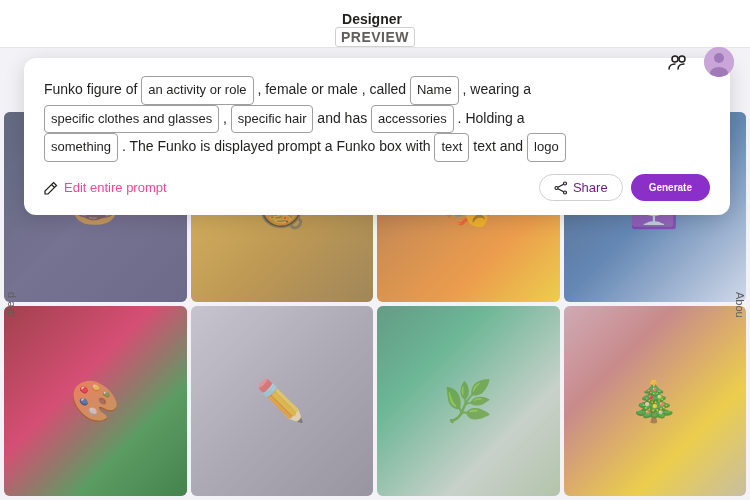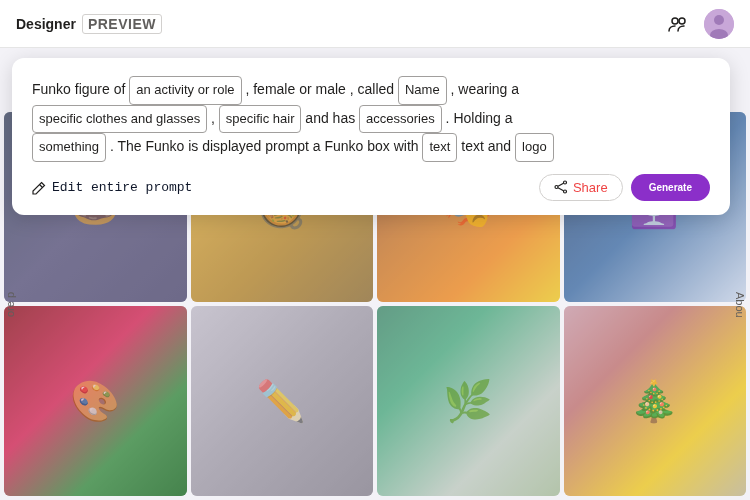--- a/index.html
+++ b/index.html
@@ -15,20 +15,21 @@
     
     .header {
       display: flex;
       align-items: center;
       padding: 11px 16px;
       height: 48px;
       background: white;
       border-bottom: 1px solid #e5e5e5;
       position: relative;
       z-index: 10;
+      flex-direction: column;
     }
     .header-designer {
       font-size: 14px;
       font-weight: 600;
       color: #201f1e;
       margin-right: 6px;
     }
     .header-image-creator {
       font-size: 14px;
       font-weight: 600;
@@ -103,21 +104,21 @@
       left: 0;
       right: 0;
       bottom: 0;
       background: rgba(200, 190, 220, 0.35);
     }
 
     
     .prompt-card {
       position: absolute;
       top: 10px;
-      left: 12px;
+      left: 24px;
       right: 20px;
       background: white;
       border-radius: 12px;
       padding: 18px 20px 14px;
       box-shadow: 0 4px 20px rgba(0,0,0,0.15);
       z-index: 5;
     }
     .prompt-text {
       font-size: 14px;
       color: #201f1e;
@@ -137,37 +138,36 @@
       display: flex;
       align-items: center;
       justify-content: space-between;
       margin-top: 12px;
     }
     .edit-prompt-btn {
       display: flex;
       align-items: center;
       gap: 6px;
       font-size: 13px;
-      color: #0f172a;
+      color: #ec4899;
       cursor: pointer;
       background: none;
       border: none;
       padding: 0;
-      font-family: Liberation Mono, monospace;
     }
     .action-buttons {
       display: flex;
       gap: 8px;
     }
     .share-btn {
       display: flex;
-      align-items: flex-start;
+      align-items: flex-end;
       gap: 5px;
       font-size: 13px;
-      color: #ef4444;
+      color: #701a75;
       background: white;
       border: 1.5px solid #d2d0ce;
       border-radius: 20px;
       padding: 5px 14px;
       cursor: pointer;
     }
     .generate-btn {
       font-size: 10px;
       color: white;
       background: #8b2fc9;

